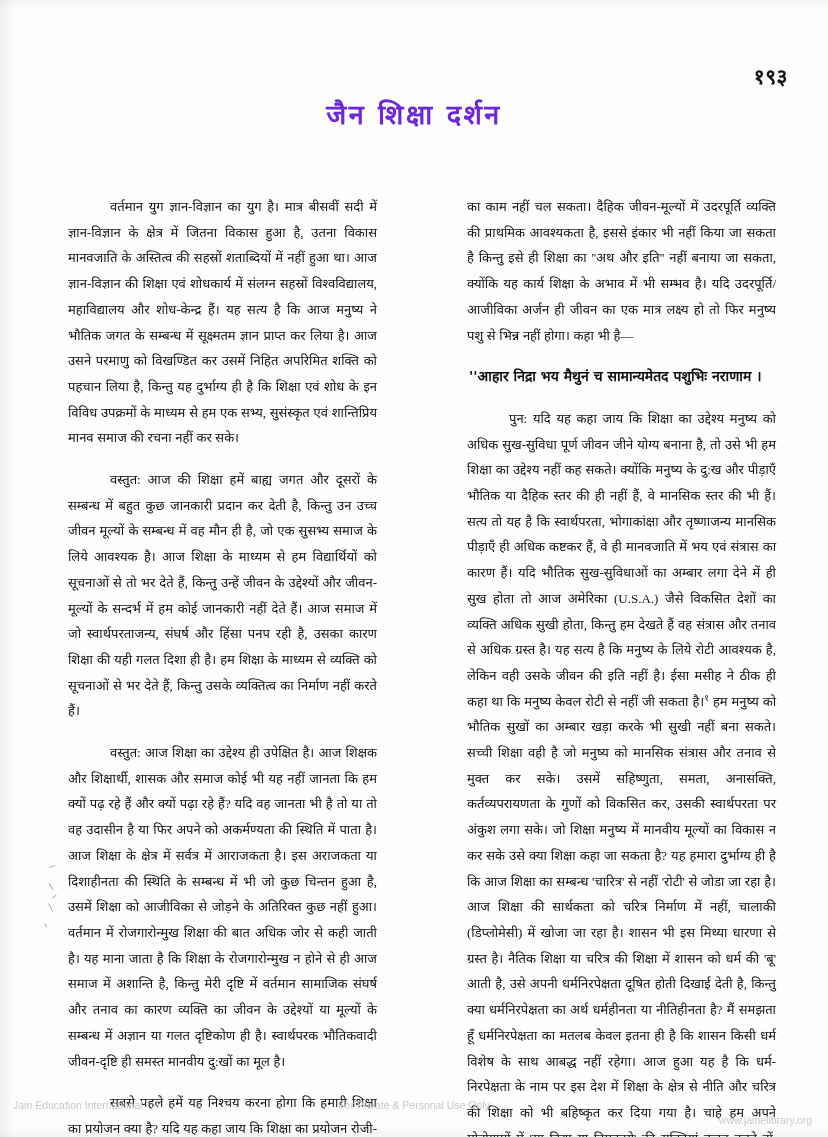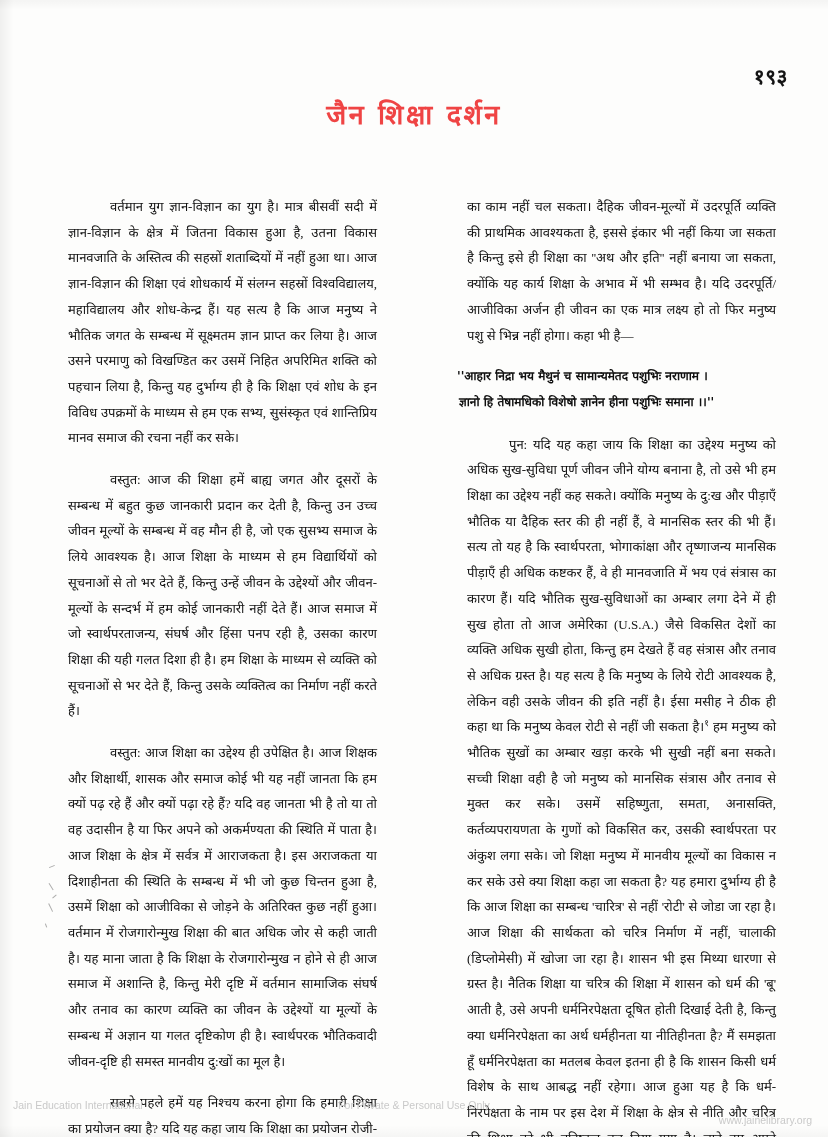--- a/index.html
+++ b/index.html
@@ -52,21 +52,21 @@
 
   .chapter-title {
     position: absolute;
     top: 95px;
     left: 0;
     width: 828px;
     text-align: center;
     font-family: "DejaVu Sans", sans-serif;
     font-size: 27px;
     font-weight: 700;
-    color: #ef4444;
+    color: #6d28d9;
     letter-spacing: 2.5px;
   }
 
   .columns {
     position: absolute;
     top: 178px;
     left: 52px;
     width: 740px;
     display: flex;
     justify-content: space-between;
@@ -81,23 +81,23 @@
     line-height: 25.7px;
     color: #121212;
     text-align: justify;
     text-justify: inter-word;
     word-spacing: 0.4px;
   }
   .col p.indent {
     text-indent: 42px;
   }
   .verse {
-    margin: 0;
+    margin: 12px;
     font-family: "DejaVu Sans", sans-serif;
-    font-size: 12px;
+    font-size: 14px;
     line-height: 25.7px;
     color: #0f0f0f;
     font-weight: 700;
     text-align: left;
     padding-left: 6px;
   }
   .verse .vline { display: block; white-space: nowrap; }
   .verse .vline.second { padding-left: 2px; }
 
   sup.fnref {
@@ -165,21 +165,20 @@
       <p class="indent">वर्तमान युग ज्ञान-विज्ञान का युग है। मात्र बीसवीं सदी में ज्ञान-विज्ञान के क्षेत्र में जितना  विकास हुआ है, उतना विकास मानवजाति के अस्तित्व की सहस्रों शताब्दियों में नहीं हुआ था।  आज ज्ञान-विज्ञान की शिक्षा एवं शोधकार्य में संलग्न सहस्रों विश्वविद्यालय, महाविद्यालय और  शोध-केन्द्र हैं। यह सत्य है कि आज मनुष्य ने भौतिक जगत के सम्बन्ध में सूक्ष्मतम ज्ञान प्राप्त  कर लिया है। आज उसने परमाणु को विखण्डित कर उसमें निहित अपरिमित शक्ति को पहचान लिया है, किन्तु यह दुर्भाग्य ही है कि शिक्षा एवं शोध के इन विविध उपक्रमों के माध्यम से हम एक सभ्य, सुसंस्कृत एवं शान्तिप्रिय मानव समाज की रचना नहीं कर सके।</p>
       <p class="indent">वस्तुत: आज की शिक्षा हमें बाह्य जगत और दूसरों के सम्बन्ध में बहुत कुछ जानकारी  प्रदान कर देती है, किन्तु उन उच्च जीवन मूल्यों के सम्बन्ध में वह मौन ही है, जो एक सुसभ्य समाज के लिये आवश्यक है। आज शिक्षा के माध्यम से हम विद्यार्थियों को सूचनाओं से तो भर देते हैं, किन्तु उन्हें जीवन के उद्देश्यों और जीवन-मूल्यों के सन्दर्भ में हम कोई जानकारी नहीं देते हैं। आज समाज में जो स्वार्थपरताजन्य, संघर्ष और हिंसा पनप रही है, उसका कारण शिक्षा की यही गलत दिशा ही है। हम शिक्षा के माध्यम से व्यक्ति को सूचनाओं से भर देते हैं, किन्तु उसके व्यक्तित्व का निर्माण नहीं करते हैं।</p>
       <p class="indent">वस्तुत: आज शिक्षा का उद्देश्य ही उपेक्षित है। आज शिक्षक और शिक्षार्थी, शासक और समाज कोई भी यह नहीं जानता कि हम क्यों पढ़ रहे हैं और क्यों पढ़ा रहे हैं? यदि वह जानता भी है तो या तो वह उदासीन है या फिर अपने को अकर्मण्यता की स्थिति में पाता है। आज शिक्षा के क्षेत्र में सर्वत्र में आराजकता है। इस अराजकता या दिशाहीनता की स्थिति के सम्बन्ध में भी जो कुछ चिन्तन हुआ है, उसमें शिक्षा को आजीविका से जोड़ने के अतिरिक्त  कुछ नहीं हुआ। वर्तमान में रोजगारोन्मुख शिक्षा की बात अधिक जोर से कही जाती है। यह माना जाता है कि शिक्षा के रोजगारोन्मुख न होने से ही आज समाज में अशान्ति है, किन्तु मेरी दृष्टि में वर्तमान सामाजिक संघर्ष और तनाव का कारण व्यक्ति का जीवन के उद्देश्यों या  मूल्यों के सम्बन्ध में अज्ञान या गलत दृष्टिकोण ही है। स्वार्थपरक भौतिकवादी जीवन-दृष्टि ही समस्त मानवीय दु:खों का मूल है।</p>
       <p class="indent">सबसे पहले हमें यह निश्चय करना होगा कि हमारी शिक्षा का प्रयोजन क्या है? यदि यह कहा जाय कि शिक्षा का प्रयोजन रोजी-रोटी कमाने या मात्र उदरपूर्ति के योग्य बना देना है, तो यह एक भ्रान्त धारणा होगी क्योंकि रोजी-रोटी की व्यवस्था तो अशिक्षित भी कर लेता है। पशु-पक्षी भी तो अपना पेट भरते ही हैं। अत: शिक्षा को रोजी-रोटी से जोड़ना गलत है। यह सत्य है कि बिना रोटी के मनुष्य</p>
     </div>
 
     <div class="col">
       <p>का काम नहीं चल सकता। दैहिक जीवन-मूल्यों में उदरपूर्ति  व्यक्ति की प्राथमिक आवश्यकता है, इससे इंकार भी नहीं किया जा सकता है किन्तु इसे ही शिक्षा का ''अथ और इति'' नहीं बनाया जा सकता, क्योंकि यह कार्य शिक्षा के अभाव में भी सम्भव है। यदि उदरपूर्ति/ आजीविका अर्जन ही जीवन का एक मात्र लक्ष्य हो तो फिर मनुष्य पशु से भिन्न नहीं होगा। कहा भी है—</p>
       <div class="verse">
         <span class="vline">''आहार निद्रा भय मैथुनं च सामान्यमेतद पशुभिः नराणाम ।</span>
-        <span class="vline second">ज्ञानो हि तेषामधिको विशेषो ज्ञानेन हीना  पशुभिः  समाना ।।''</span>
       </div>
       <p class="indent"><span>पुन: यदि यह कहा जाय कि शिक्षा का उद्देश्य मनुष्य को अधिक सुख-सुविधा पूर्ण जीवन जीने योग्य बनाना है, तो उसे भी हम शिक्षा का उद्देश्य नहीं कह सकते। क्योंकि मनुष्य के दु:ख और पीड़ाएँ भौतिक या दैहिक स्तर की ही नहीं हैं, वे मानसिक स्तर की भी हैं। सत्य तो यह है कि स्वार्थपरता, भोगाकांक्षा और तृष्णाजन्य मानसिक पीड़ाएँ ही अधिक कष्टकर हैं, वे ही मानवजाति में भय एवं संत्रास का कारण हैं। यदि भौतिक सुख-सुविधाओं का अम्बार लगा देने में ही सुख होता तो आज अमेरिका (U.S.A.) जैसे विकसित देशों का व्यक्ति  अधिक सुखी होता, किन्तु हम देखते हैं वह संत्रास और तनाव से अधिक ग्रस्त है। यह सत्य है  कि मनुष्य के लिये रोटी आवश्यक है, लेकिन वही उसके जीवन की इति नहीं है। ईसा मसीह ने ठीक ही कहा था कि मनुष्य केवल रोटी से नहीं जी सकता है।</span><sup class="fnref">१</sup> <span>हम मनुष्य को भौतिक सुखों का अम्बार खड़ा करके भी सुखी नहीं बना सकते। सच्ची शिक्षा वही है जो मनुष्य को मानसिक संत्रास और तनाव से मुक्त कर सके। उसमें सहिष्णुता, समता, अनासक्ति, कर्तव्यपरायणता  के गुणों को विकसित कर, उसकी स्वार्थपरता पर अंकुश लगा सके। जो शिक्षा मनुष्य में मानवीय मूल्यों का विकास न कर सके उसे क्या शिक्षा कहा जा सकता है? यह हमारा दुर्भाग्य ही है कि आज शिक्षा का सम्बन्ध 'चारित्र' से नहीं 'रोटी' से जोडा जा रहा है। आज शिक्षा की सार्थकता को चरित्र निर्माण में नहीं, चालाकी (डिप्लोमेसी) में खोजा जा रहा है। शासन भी इस मिथ्या धारणा से ग्रस्त है। नैतिक शिक्षा या चरित्र की शिक्षा में शासन को धर्म की 'बू'  आती है, उसे अपनी धर्मनिरपेक्षता दूषित होती दिखाई देती है, किन्तु क्या धर्मनिरपेक्षता का अर्थ धर्महीनता या नीतिहीनता है? मैं समझता हूँ धर्मनिरपेक्षता का मतलब केवल इतना ही है कि शासन किसी धर्म विशेष के साथ आबद्ध नहीं रहेगा। आज हुआ यह है कि धर्म- निरपेक्षता के नाम पर इस देश में शिक्षा के क्षेत्र से नीति और चरित्र की शिक्षा को भी बहिष्कृत कर दिया गया है। चाहे हम अपने मोनोग्रामों में 'सा विद्या या विमुक्तये' की सूक्तियां उद्धृत करते हों, किन्तु हमारी शिक्षा का उससे दूर का भी कोई रिश्ता नहीं रह गया है। आज की शिक्षा योजना में आध्यात्मिक एवं नैतिक मूल्यों की शिक्षा का कोई स्थान नहीं है, जबकि उच्च शिक्षा एवं</span></p>
     </div>
 
   </div>
 
   <div class="margin-mark mm1"></div>
   <div class="margin-mark mm2"></div>
   <div class="margin-mark mm3"></div>
   <div class="margin-mark mm4"></div>

